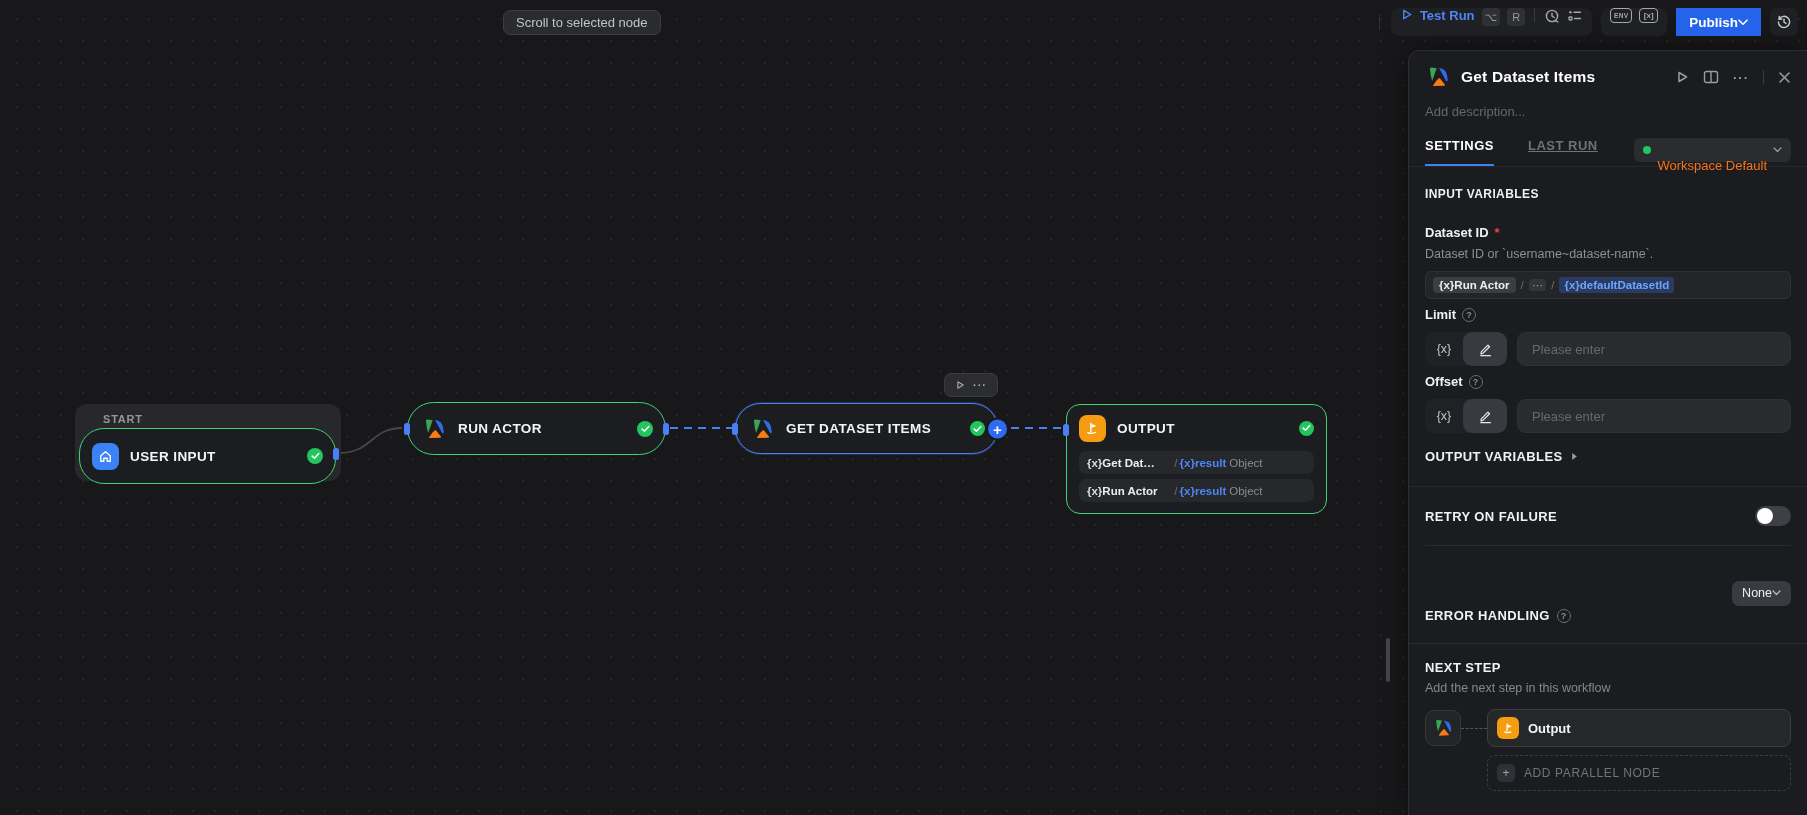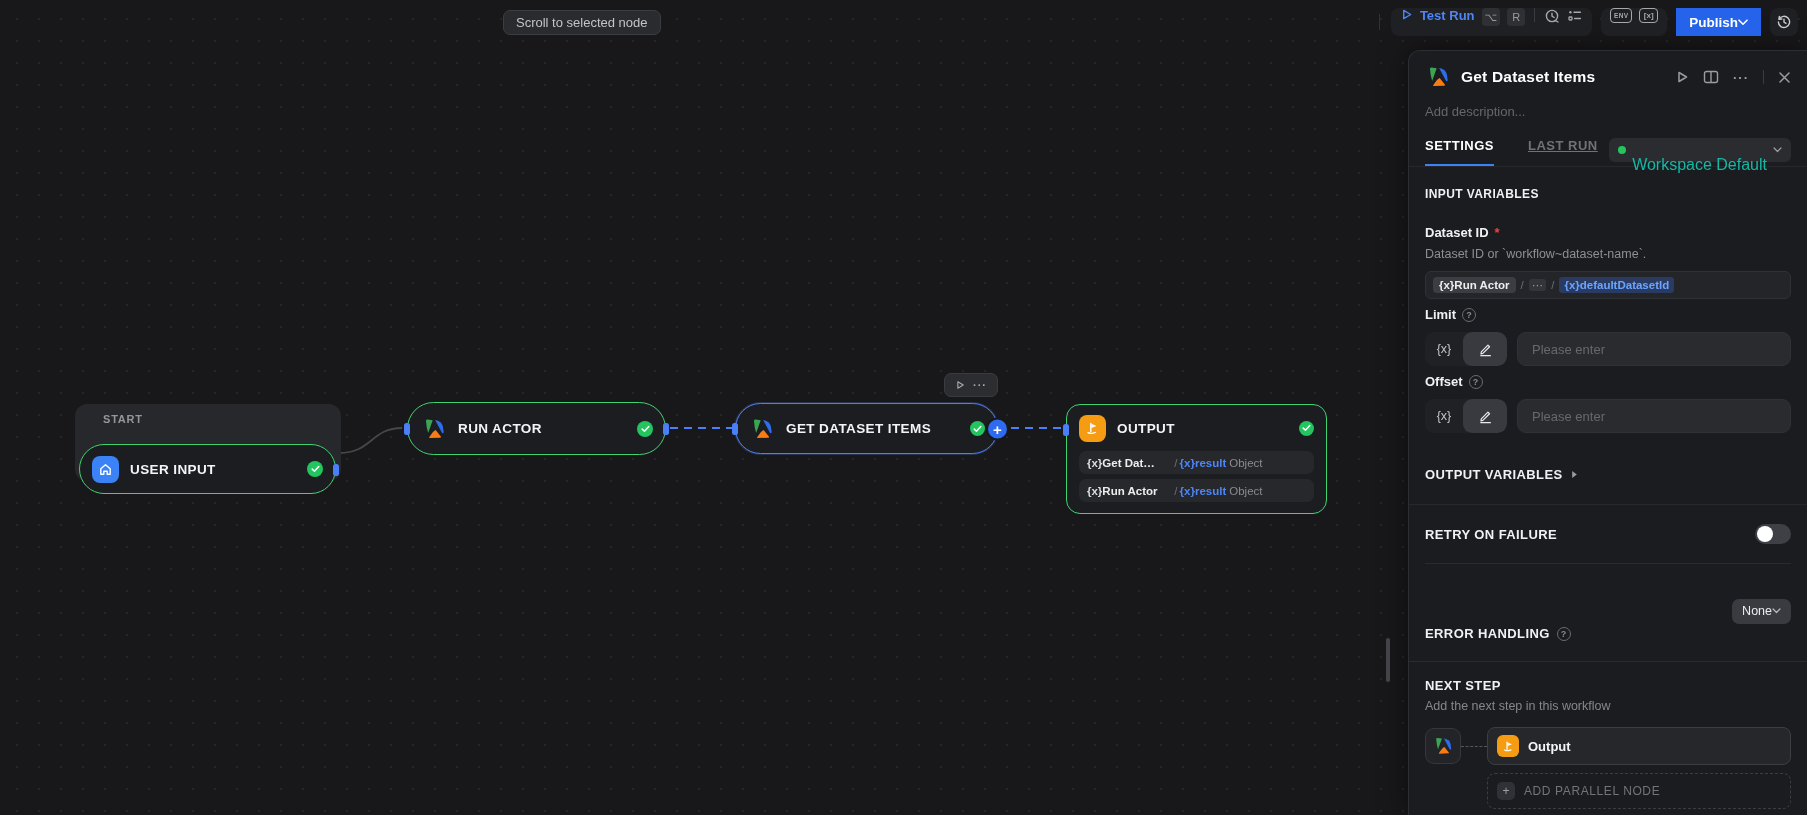--- a/index.html
+++ b/index.html
@@ -60,21 +60,21 @@
   }
   .start-label {
     position:absolute; left:28px; top:9px; font-size:11px; font-weight:bold;
     color:#95969b; letter-spacing:.8px;
   }
   .node {
     position:absolute; background:#1c1d21; display:flex; align-items:center;
     padding:0 12px; gap:11px; z-index:3;
   }
   .node-title { font-size:13.5px; font-weight:bold; letter-spacing:.4px; color:#f3f4f6; white-space:nowrap; }
-  .n-user { left:79px; top:444px; width:257px; height:50px; border:1px solid #3fd374; border-radius:25px;justify-content:center; }
+  .n-user { left:79px; top:428px; width:257px; height:56px; border:1px solid #3fd374; border-radius:25px;justify-content:center; }
   .n-run  { left:407px; top:402px; width:259px; height:53px; border:1px solid #3fd374; border-radius:27px; }
   .n-get  { left:735px; top:403px; width:263px; height:51px; border:1px solid #4b7ff7; border-radius:26px;
             box-shadow:0 0 0 1px rgba(75,127,247,.25); }
   .n-out  { left:1066px; top:404px; width:261px; height:110px; border:1px solid #3fd374; border-radius:14px;
             flex-direction:column; align-items:stretch; padding:0; gap:0; }
   .n-out-header { display:flex; align-items:center; gap:11px; padding:0 12px; height:50px; }
   .sq-icon { width:27px; height:27px; border-radius:8px; display:flex; align-items:center; justify-content:center; flex:0 0 auto; }
   .blue-sq { background:#3b82f6; }
   .orange-sq { background:#f59c12; }
   .check-badge {
@@ -121,21 +121,21 @@
   .p-desc { margin-top:14px; font-size:13px; color:#66676c; }
   .p-tabs { display:flex; align-items:flex-start; margin-top:19px; }
   .p-tab { font-size:13px; font-weight:bold; letter-spacing:.5px; padding-bottom:11px; }
   .p-tab.active { color:#fff; border-bottom:2.5px solid #3b82f6; }
   .p-tab.idle { color:#717278; margin-left:34px;text-decoration:underline; }
   .ws-pill {
     margin-left:auto; height:24px; background:#2b2c30; border-radius:6px;
     display:flex; align-items:center; gap:6px; padding:0 9px;
   }
   .ws-dot { width:8px; height:8px; border-radius:50%; background:#22c55e; }
-  .ws-txt { font-size:16px; color:#14b8a6;margin-top:30px; }
+  .ws-txt { font-size:13px; color:#f97316;margin-top:30px; }
   .p-div-full { height:1px; background:#27282c; margin:0 -16px; }
   .sec-h { font-size:12px; font-weight:bold; color:#f0f1f3; letter-spacing:.4px; }
   .fld-label { font-size:13px; font-weight:bold; color:#f0f1f3; display:flex; align-items:flex-end; gap:6px; }
   .req { color:#ef4444; font-weight:bold; }
   .fld-hint { margin-top:7px; font-size:12.5px; color:#8e8f94; }
   .val-box {
     margin-top:10px; height:28px; background:#242529; border:1px solid #303136; border-radius:6px;
     display:flex; align-items:center; gap:5px; padding:0 7px; font-size:11.5px; white-space:nowrap;
   }
   .tok-pill { background:#3c3d43; border-radius:4px; padding:2px 6px; color:#eceded; font-weight:bold; }
@@ -176,21 +176,21 @@
   .add-parallel {
     margin:8px 0 0 62px; height:36px; border:1px dashed #3c3d43; border-radius:8px;
     display:flex; align-items:center; gap:9px; padding:0 9px;
   }
   .plus-box { width:18px; height:18px; background:#303136; border-radius:5px; color:#9fa0a4; display:flex; align-items:center; justify-content:center; font-size:12px; }
   .add-parallel-txt { font-size:12px; color:#737479; letter-spacing:.6px; }
   .help-ic {
     width:14px; height:14px; border:1.2px solid #6b6c71; border-radius:50%; color:#8a8b90;
     font-size:9px; display:flex; align-items:center; justify-content:center; font-weight:bold;
   }
-  .mt20 { margin-top:20px; } .mt22 { margin-top:8px; } .mt24 { margin-top:24px; } .mt26 { margin-top:34px; }
+  .mt20 { margin-top:20px; } .mt22 { margin-top:8px; } .mt24 { margin-top:24px; } .mt26 { margin-top:16px; }
 </style>
 </head>
 <body>
 
 <div class="canvas">
 
   <svg width="1807" height="815" style="position:absolute;inset:0;z-index:1;">
     <path d="M339,453 C372,453 371,428 402,428" fill="none" stroke="#46474d" stroke-width="1.8"></path>
     <path d="M670,428 L732,428" fill="none" stroke="#4b7ff7" stroke-width="1.8" stroke-dasharray="8 6"></path>
     <path d="M1011,428 L1061,428" fill="none" stroke="#4b7ff7" stroke-width="1.8" stroke-dasharray="8 6"></path>
@@ -390,21 +390,21 @@
   </div>
   <div class="p-div-full"></div>
 
   <div class="sec-h mt20">INPUT VARIABLES</div>
 
   <div class="mt24">
     <div class="fld-label">
       <span>Dataset ID</span>
       <span class="req">*</span>
     </div>
-    <div class="fld-hint">Dataset ID or `workflow~dataset-name`.</div>
+    <div class="fld-hint">Dataset ID or `username~dataset-name`.</div>
     <div class="val-box">
       <span class="tok-pill">{x}Run Actor</span>
       <span class="tok-sep">/</span>
       <span class="tok-ell">···</span>
       <span class="tok-sep">/</span>
       <span class="tok-var">{x}defaultDatasetId</span>
     </div>
   </div>
 
   <div class="mt22">

